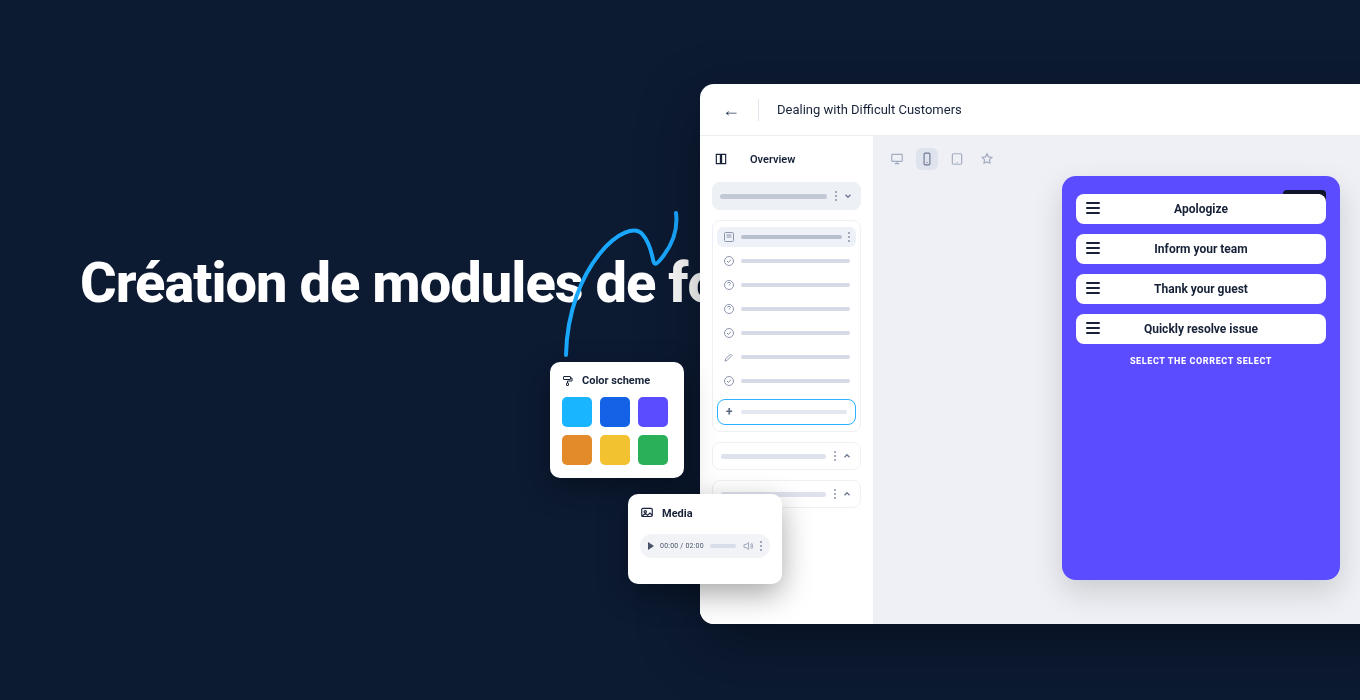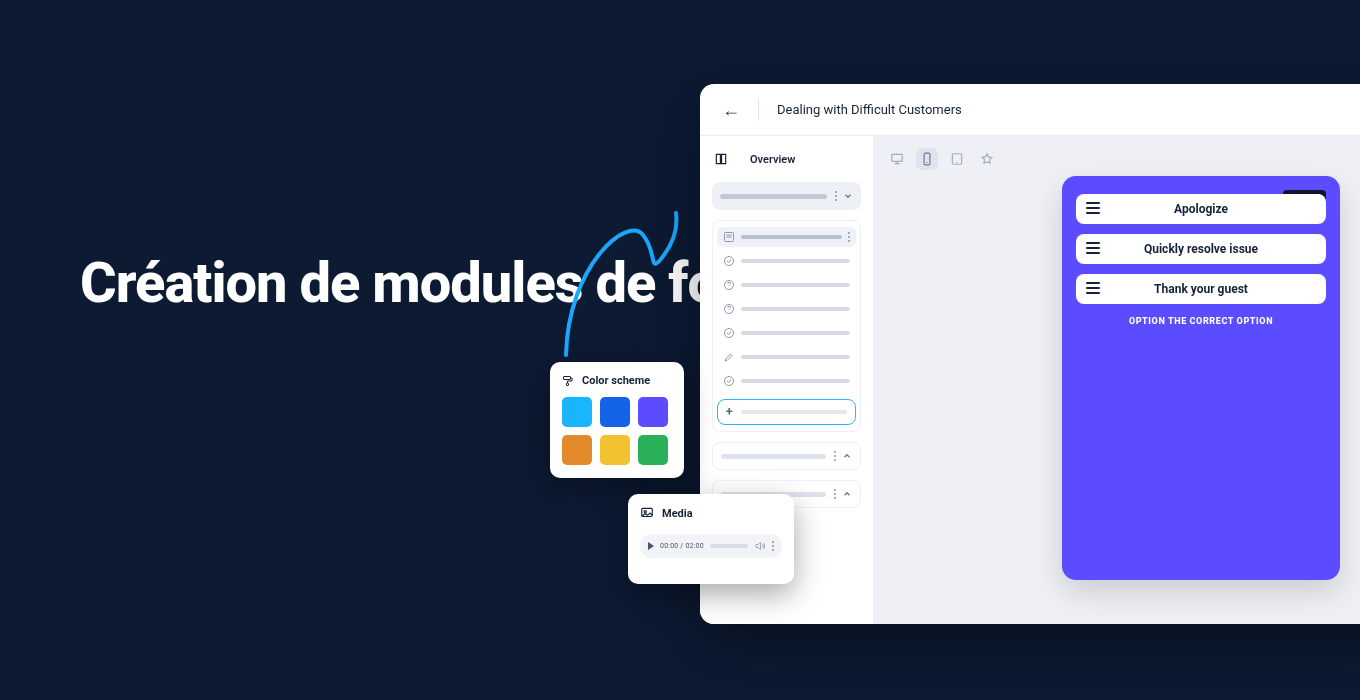--- a/index.html
+++ b/index.html
@@ -54,21 +54,21 @@
 .quiz-footer { color:#fff; font-size:9px; font-weight:800; letter-spacing:.6px; text-align:center; margin-top:12px; }
 
 
 .color-card { position:absolute; left:550px; top:362px; width:134px; height:116px; background:#fff; border-radius:10px; box-shadow:0 10px 30px rgba(0,0,0,.35); padding:12px 12px 10px; }
 .color-card-header { display:flex; align-items:flex-end; gap:8px; font-size:11px; font-weight:700; color:#172239; margin-bottom:10px; }
 .color-card-header svg { width:12px; height:12px; }
 .swatches { display:grid; grid-template-columns:repeat(3, 30px); grid-auto-rows:30px; gap:8px; }
 .swatch { border-radius:5px; }
 
 
-.media-card { position:absolute; left:628px; top:494px; width:166px; height:90px; background:#fff; border-radius:10px; box-shadow:0 10px 30px rgba(0,0,0,.35); padding:12px; }
+.media-card { position:absolute; left:628px; top:494px; width:154px; height:90px; background:#fff; border-radius:10px; box-shadow:0 10px 30px rgba(0,0,0,.35); padding:12px; }
 .media-header { display:flex; align-items:center; gap:8px; font-size:11px; font-weight:700; color:#172239; margin-bottom:14px; }
 .media-header svg { width:14px; height:14px; }
 .audio { background:#f1f3f7; border-radius:14px; height:24px; display:flex; align-items:center; padding:12px 8px; gap:6px; }
 .play-tri { width:0; height:0; border-left:6px solid #495369; border-top:4px solid transparent; border-bottom:4px solid transparent; }
 .audio-time { font-size:7px; color:#495369; letter-spacing:.2px; }
 .audio-track { flex:1; height:4px; border-radius:2px; background:#d8dde8; }
 .vol svg { width:12px; height:12px; color:#a2abc0; }
 .dots-v.sm span { width:2px; height:2px; }
 
 
@@ -246,32 +246,40 @@
                 <span></span>
               </div>
               <span>Apologize</span>
             </div>
             <div class="quiz-option">
               <div class="handle">
                 <span></span>
                 <span></span>
                 <span></span>
               </div>
-              <span>Quickly resolve issue</span>
+              <span>Inform your team</span>
             </div>
             <div class="quiz-option">
               <div class="handle">
                 <span></span>
                 <span></span>
                 <span></span>
               </div>
               <span>Thank your guest</span>
             </div>
+            <div class="quiz-option">
+              <div class="handle">
+                <span></span>
+                <span></span>
+                <span></span>
+              </div>
+              <span>Quickly resolve issue</span>
+            </div>
           </div>
-        <div class="quiz-footer">OPTION THE CORRECT OPTION</div>
+        <div class="quiz-footer">SELECT THE CORRECT SELECT</div>
       </div>
     </div>
   </div>
 </div>
 
 <div class="color-card">
   <div class="color-card-header">
     <svg viewBox="0 0 24 24" fill="none" stroke="#172239" stroke-width="2">
         <rect x="3" y="3" width="14" height="6" rx="1"></rect>
         <path d="M17 6h3v6h-9v4"></path>

